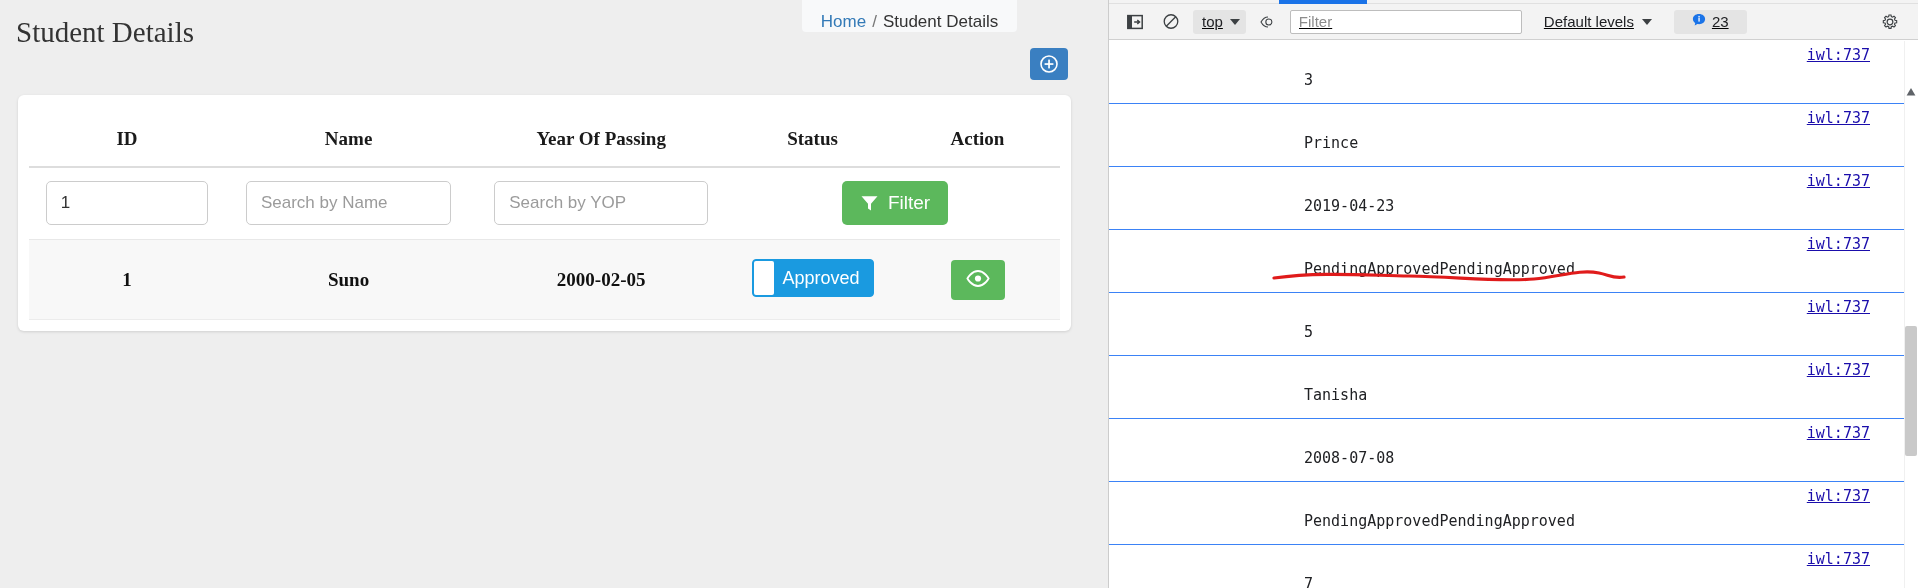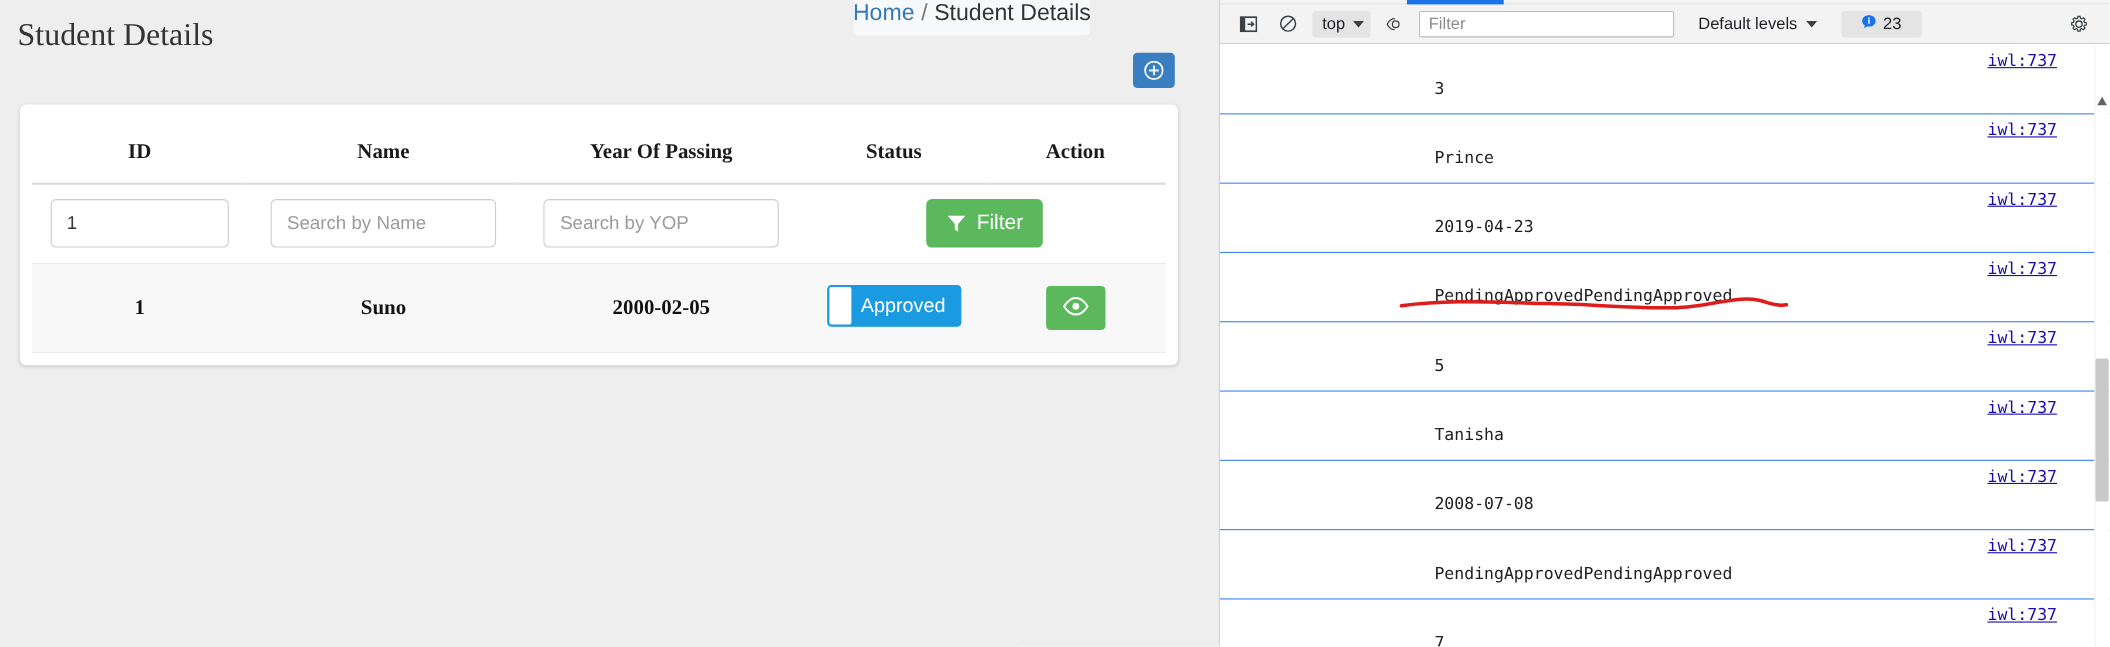--- a/index.html
+++ b/index.html
@@ -17,29 +17,29 @@
     height: 588px;
     background: #eeeeee;
     position: relative;
     overflow: hidden;
     flex: 0 0 1108px;
   }
 
   #breadcrumb {
     position: absolute;
     top: 0;
-    left: 776px;
+    left: 802px;
     width: 215px;
     height: 32px;
     background: #f8f9fa;
     border-radius: 0 0 4px 4px;
     display: flex;
-    align-items: flex-start;
+    align-items: flex-end;
     justify-content: center;
-    font-size: 21px;
+    font-size: 17px;
     white-space: nowrap;
   }
   #breadcrumb .crumb-link { color: #337ab7; cursor: pointer; }
   #breadcrumb .crumb-sep { color: #777; margin: 0 6px; }
   #breadcrumb .crumb-current { color: #333; }
 
   #page-title {
     position: absolute;
     left: 16px;
     top: 16px;
@@ -209,20 +209,21 @@
   }
 
   #dt-toolbar {
     height: 36px;
     background: #f3f3f3;
     border-bottom: 1px solid #d0d0d0;
     display: flex;
     align-items: center;
     padding: 0 6px 0 12px;
     gap: 8px;
+    text-decoration: underline;
   }
   .dt-icon-btn {
     width: 28px; height: 26px;
     display: flex; align-items: center; justify-content: center;
     cursor: pointer; border-radius: 3px;
     background: transparent; border: none;
   }
   #ctx-select {
     background: #e4e4e4;
     border: none; border-radius: 3px;

